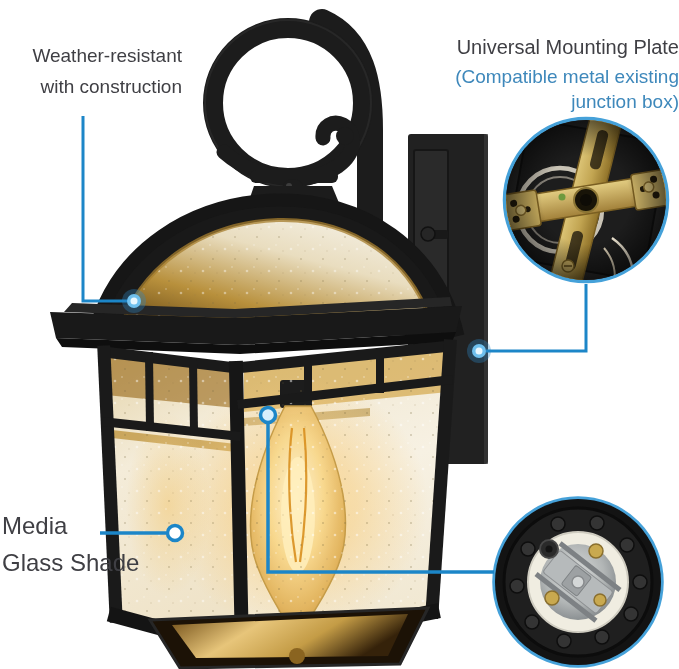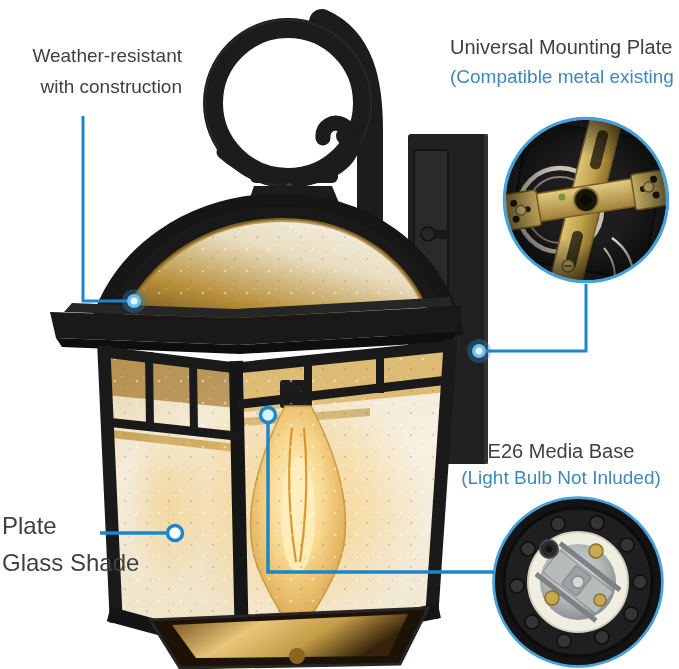--- a/index.html
+++ b/index.html
@@ -6,21 +6,21 @@
   body{
     width:679px;height:669px;background:#ffffff;overflow:hidden;position:relative;
     font-family:"Liberation Sans","DejaVu Sans",sans-serif;
   }
   .stage{position:absolute;inset:0;width:679px;height:669px;}
   svg{position:absolute;left:0;top:0;}
   .label{position:absolute;z-index:5;color:#3f3f44;}
   .label .dark{color:#3f3f44;}
   .label .blue{color:#3e88bb;}
   .label-weather{left:4px;top:40px;width:178px;text-align:right;font-size:19px;line-height:31px;}
-  .label-mounting{left:450px;top:35px;width:229px;text-align:left;}
+  .label-mounting{left:450px;top:35px;width:229px;text-align:right;}
   .label-mounting .title{font-size:20px;line-height:25px;margin-bottom:4px;}
   .label-mounting .note{font-size:19px;line-height:25px;}
   .label-e26{left:443px;top:439px;width:236px;text-align:center;}
   .label-e26 .title{font-size:20px;line-height:24px;margin-bottom:3px;}
   .label-e26 .note{font-size:19px;line-height:24px;}
   .label-seeded{left:2px;top:507px;width:150px;text-align:left;font-size:24px;line-height:37px;}
 </style>
 </head>
 <body>
 
@@ -276,25 +276,22 @@
 </svg>
 
 <div class="label label-weather">
   <div class="dark">Weather-resistant</div>
   <div class="dark">with construction</div>
 </div>
 
 <div class="label label-mounting">
   <div class="title dark">Universal Mounting Plate</div>
   <div class="note blue">(Compatible metal existing</div>
-</div>
-
-<div class="label label-e26">
-  <div class="title dark">E26 Media Base</div>
-  <div class="note blue">(Light Bulb Not Inluded)</div>
-</div>
+  <div class="note blue">junction box)</div>
+</div>
+
 
 <div class="label label-seeded">
-  <div class="dark">Plate</div>
+  <div class="dark">Media</div>
   <div class="dark">Glass Shade</div>
 </div>
 
 </div>
 
 </body></html>

